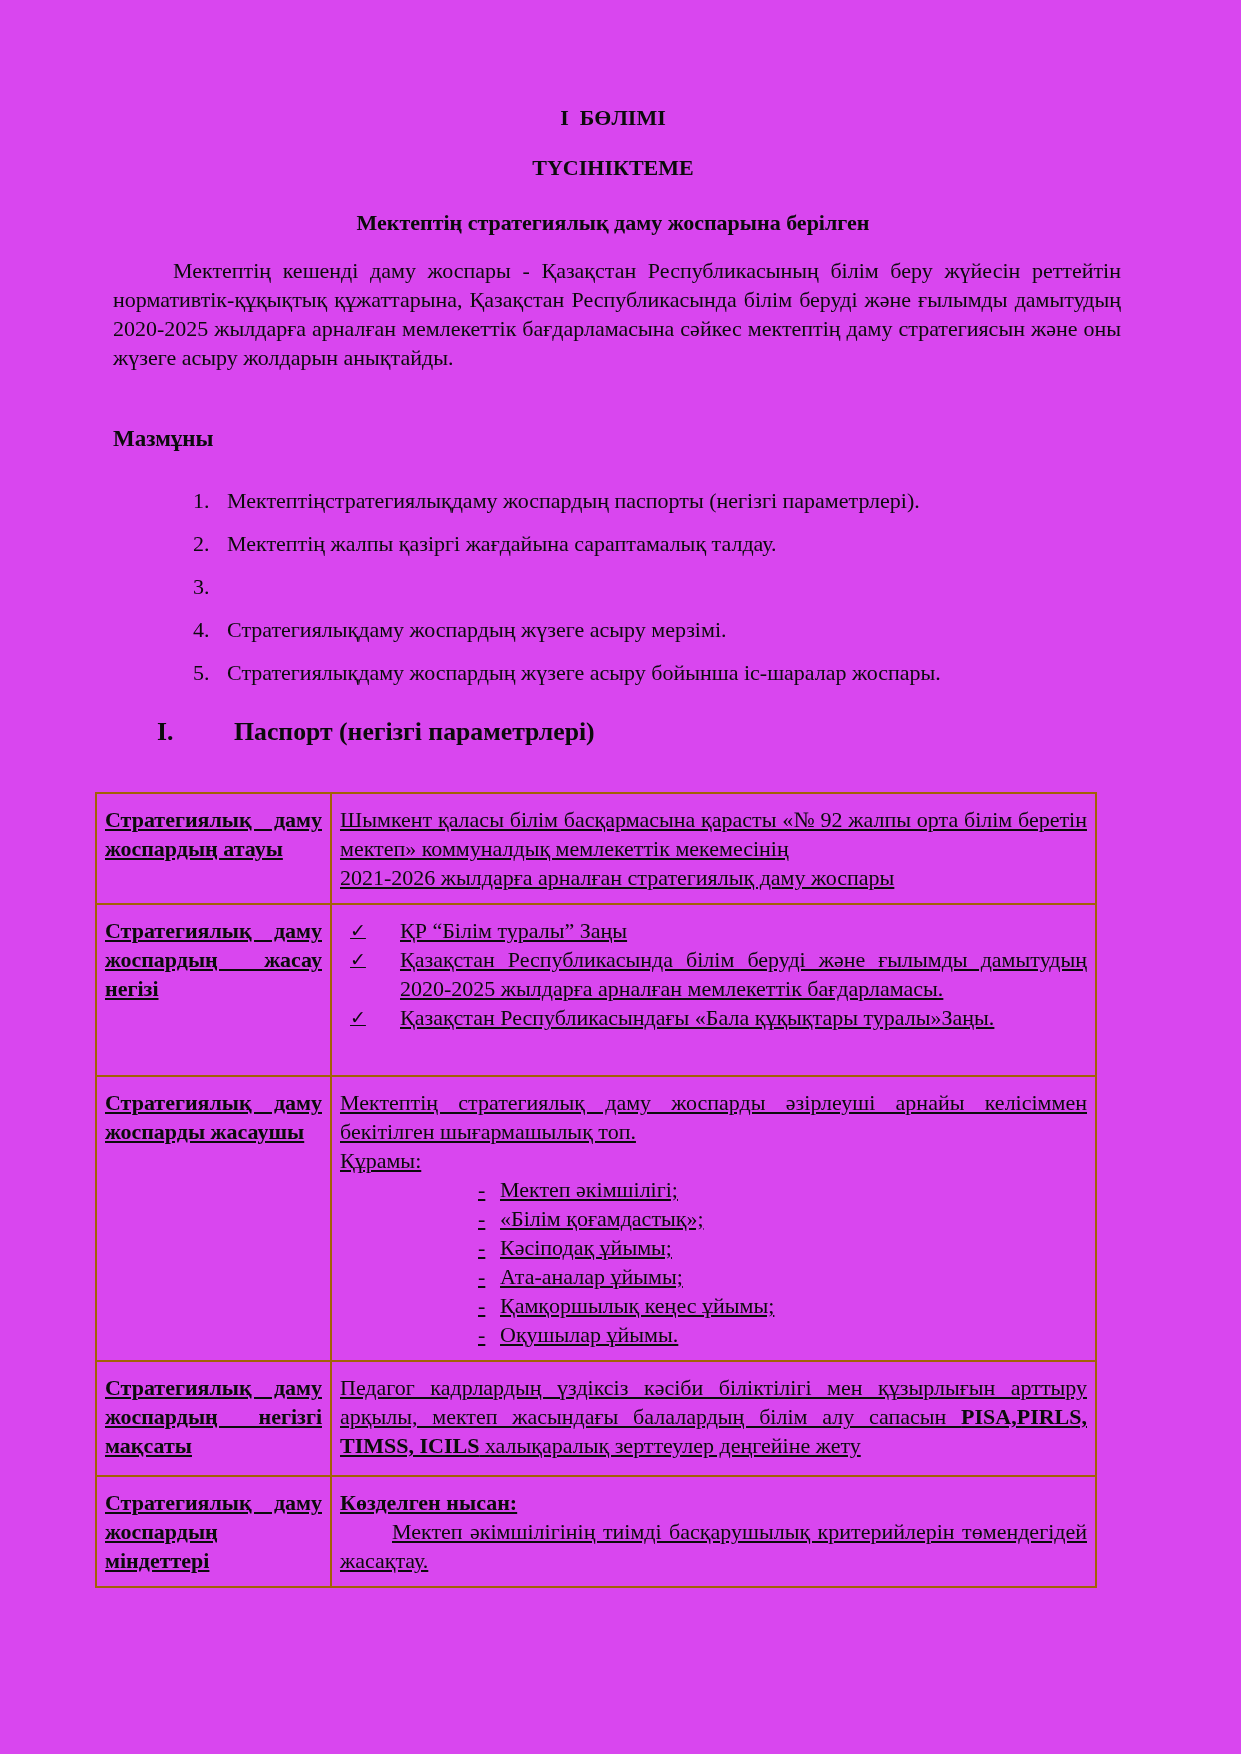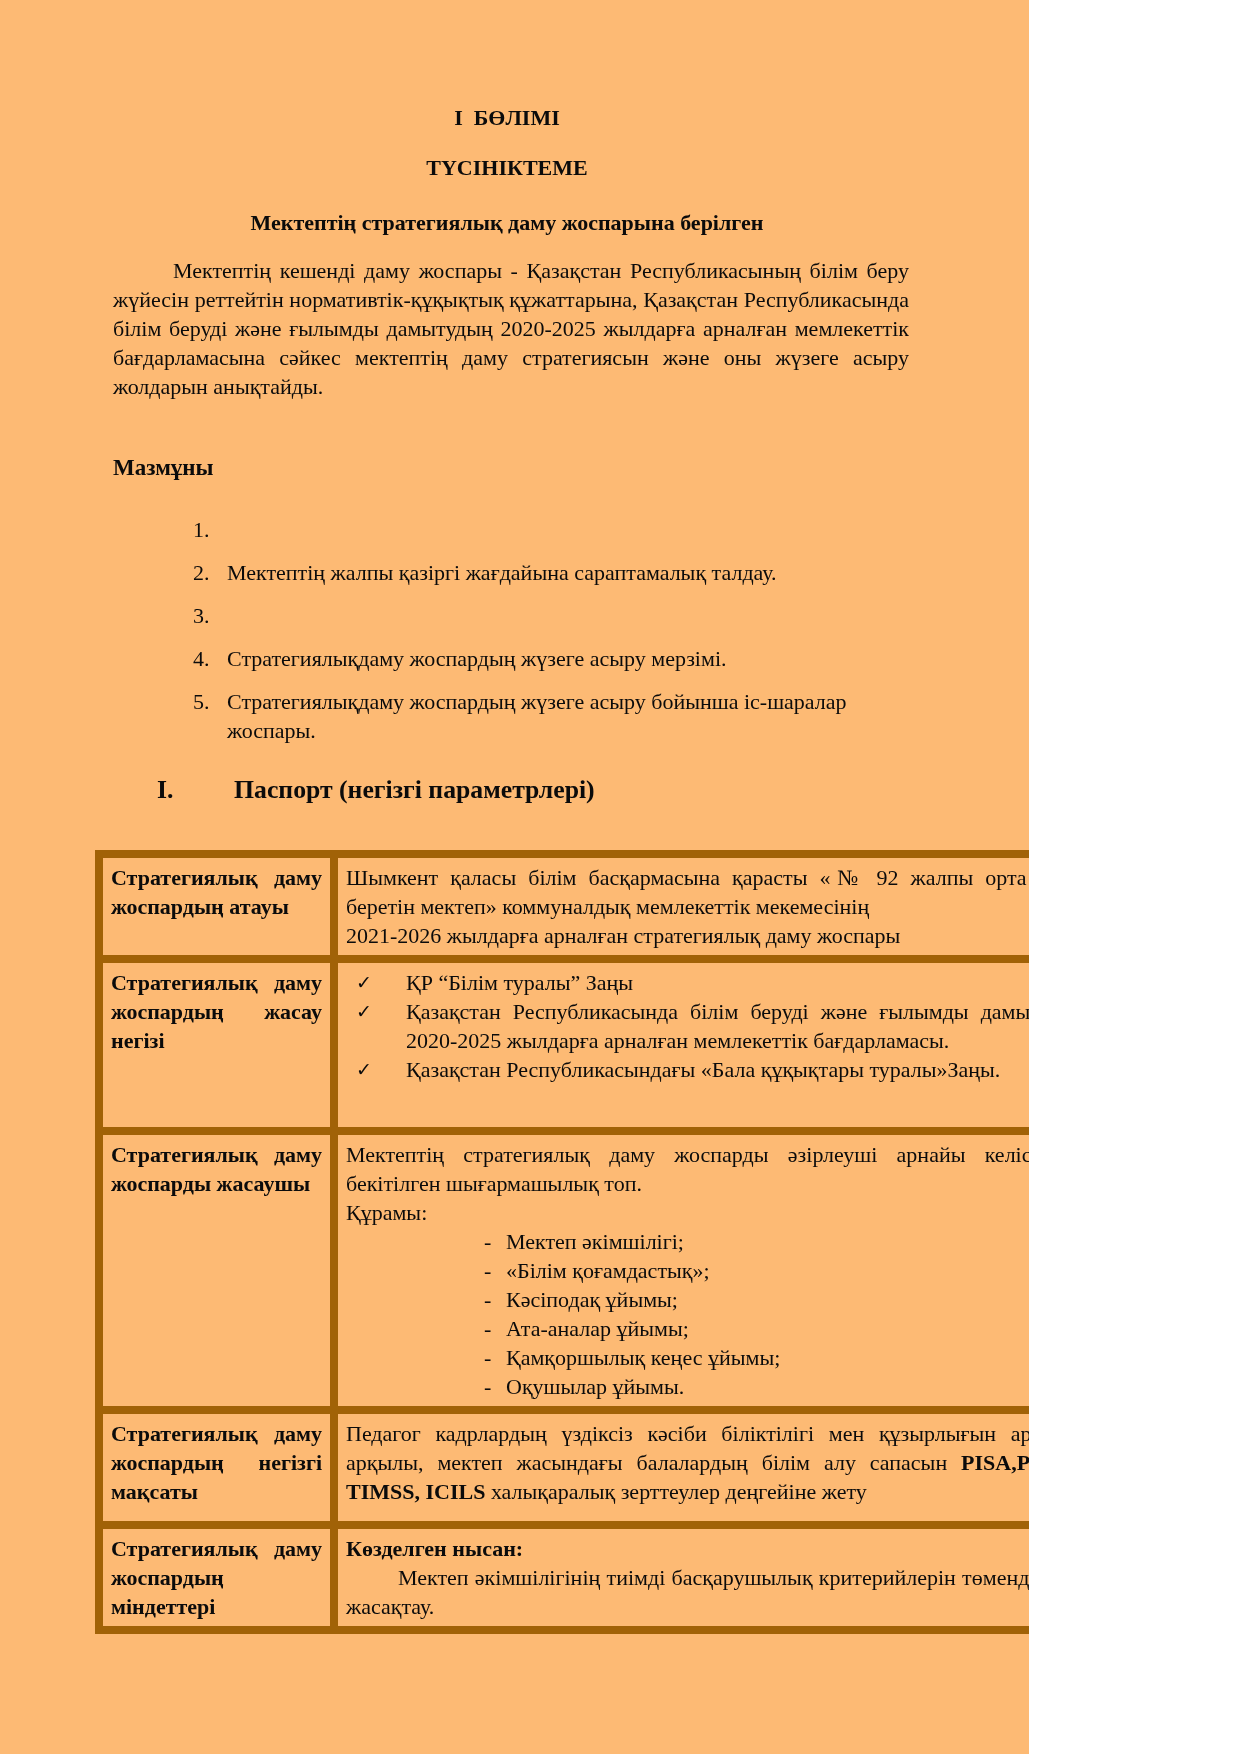--- a/index.html
+++ b/index.html
@@ -1,21 +1,21 @@
 <!DOCTYPE html>
 <html><head>
 <meta charset="utf-8">
 <style>
   * { box-sizing: border-box; }
   html, body { margin: 0; padding: 0; background: #ffffff; }
   .page {
     position: relative;
-    width: 1029px;
+    width: 1241px;
     height: 1754px;
-    background: #fdba74;
+    background: #d946ef;
     color: #0b0b0b;
     font-family: "Liberation Serif", "DejaVu Serif", serif;
     font-size: 22px;
     line-height: 29px;
     padding: 103px 120px 0 105px;
     overflow: hidden;
   }
   .center-h {
     text-align: center;
     font-weight: bold;
@@ -45,23 +45,24 @@
   }
   .section-heading .num { width: 77px; flex: none; }
 
   table.passport {
     border-collapse: collapse;
     margin: 46px 0 0 -10px;
     width: 1000px;
     table-layout: fixed;
   }
   table.passport td {
-    border: 8px solid #a16207;
+    border: 2px solid #a16207;
     vertical-align: top;
-    padding: 5px 8px;
+    padding: 11px 8px;
+    text-decoration: underline;
   }
   td.lbl {
     font-weight: bold;
     text-align: justify;
     padding-left: 11px;
     padding-right: 16px;
   }
   col.c1 { width: 235px; }
   col.c2 { width: 765px; }
   .r1 td { height: 101px; }
@@ -101,20 +102,21 @@
 
   <h2 class="center-h subtitle">Мектептің стратегиялық даму жоспарына берілген</h2>
 
   <p class="intro">Мектептің кешенді даму жоспары -  Қазақстан Республикасының білім беру жүйесін реттейтін нормативтік-құқықтық құжаттарына, Қазақстан Республикасында білім беруді және ғылымды дамытудың 2020-2025 жылдарға арналған мемлекеттік бағдарламасына сәйкес  мектептің  даму стратегиясын  және оны жүзеге асыру жолдарын  анықтайды.</p>
 
   <h3 class="contents-heading">Мазмұны</h3>
 
   <ol class="contents-list">
     <li>
       <span class="num">1.</span>
+      <span class="txt">Мектептіңстратегиялықдаму жоспардың паспорты (негізгі параметрлері).</span>
     </li>
     <li>
       <span class="num">2.</span>
       <span class="txt">Мектептің жалпы қазіргі жағдайына сараптамалық талдау.</span>
     </li>
     <li>
       <span class="num">3.</span>
     </li>
     <li>
       <span class="num">4.</span>

